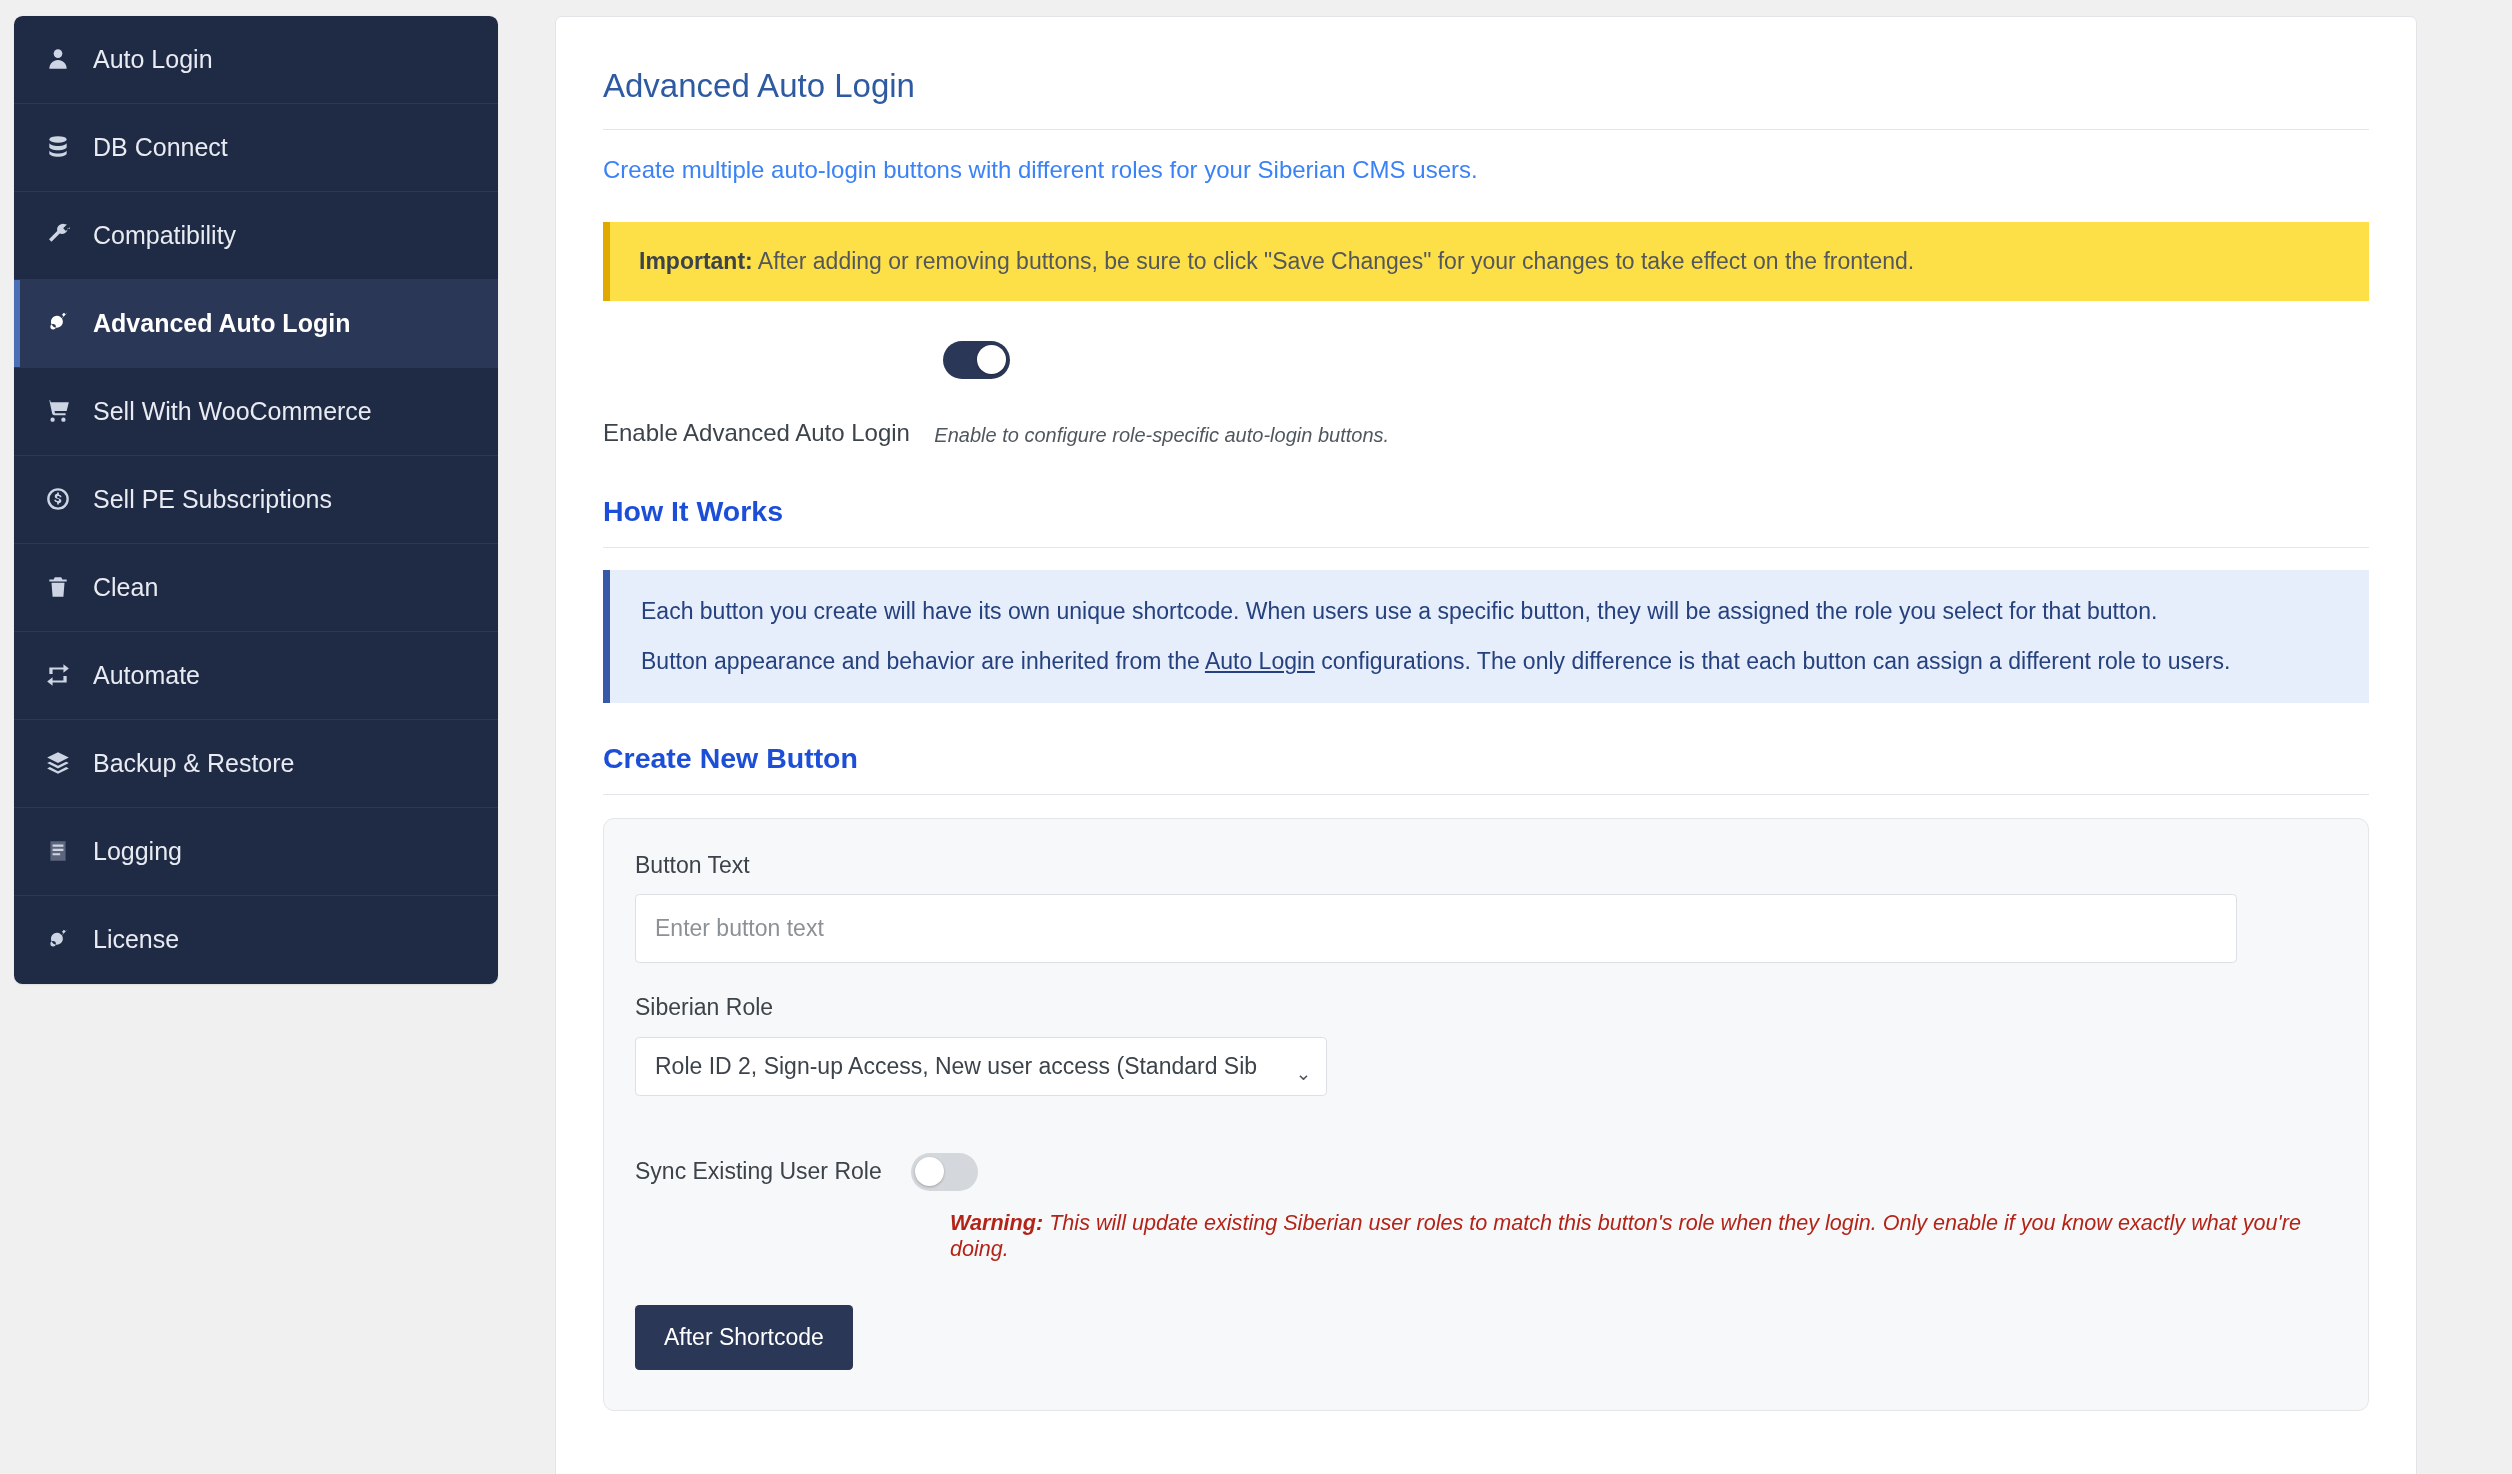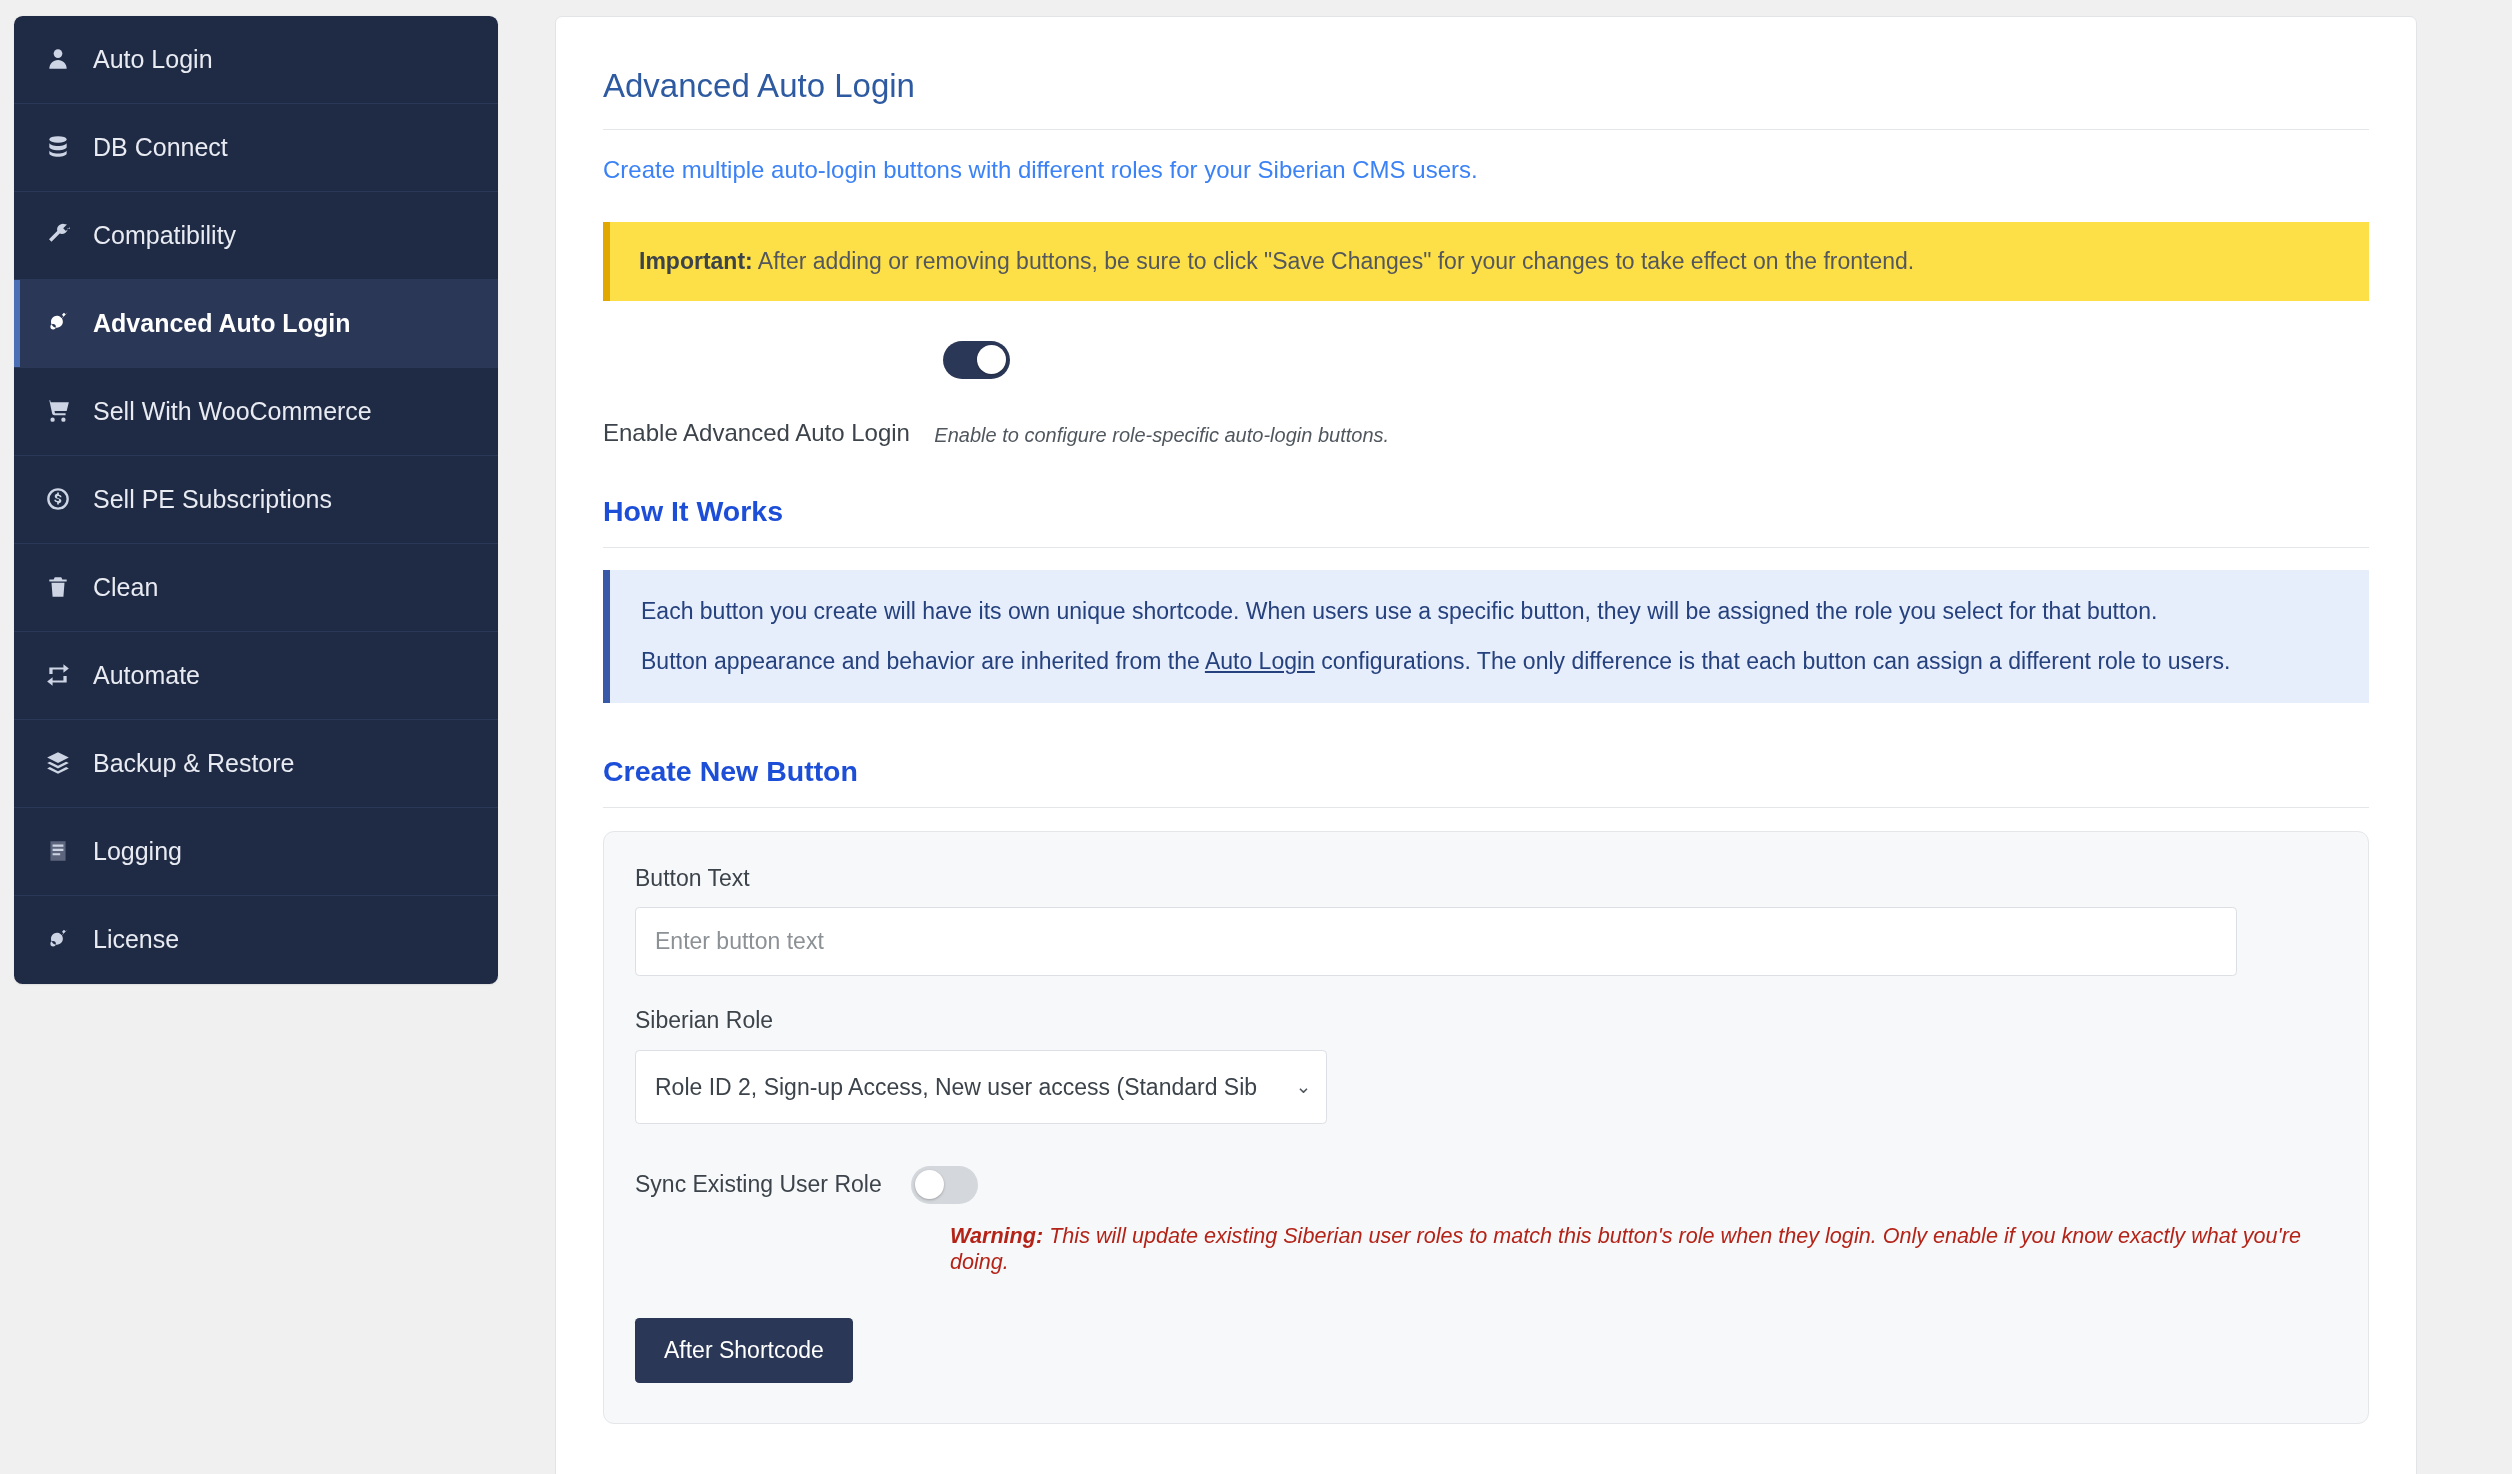--- a/index.html
+++ b/index.html
@@ -153,21 +153,21 @@
     color: #1d4ed8;
     margin: 0 0 22.5px 0;
     padding-bottom: 19px;
     border-bottom: 0.9px solid #e4e6e9;
   }
 
   .notice-info {
     background: #e6edfb;
     border-left: 7px solid #3858a8;
     padding: 26px 31px;
-    margin-bottom: 52px;
+    margin-bottom: 39px;
   }
   .notice-info p {
     margin: 0 0 19px 0;
     font-size: 23px;
     color: #25417e;
     line-height: 1.35;
   }
   .notice-info p:last-child { margin-bottom: 0; }
   .notice-info a { color: #25417e; text-decoration: underline; }
 
@@ -197,21 +197,21 @@
   .text-input::placeholder { color: #8c9196; }
   .spacer-30 { height: 31px; }
 
   .select-wrap {
     position: relative;
     width: 692px;
     height: 73px;
   }
   select.role-select {
     width: 692px;
-    height: 74px;
+    height: 59px;
     border: 0.9px solid #dcdfe3;
     border-radius: 4.3px;
     background: #ffffff;
     font-size: 23px;
     color: #3c434a;
     padding: 0 43px 0 19px;
     font-family: "Liberation Sans", sans-serif;
     -webkit-appearance: none;
     appearance: none;
     outline: none;

